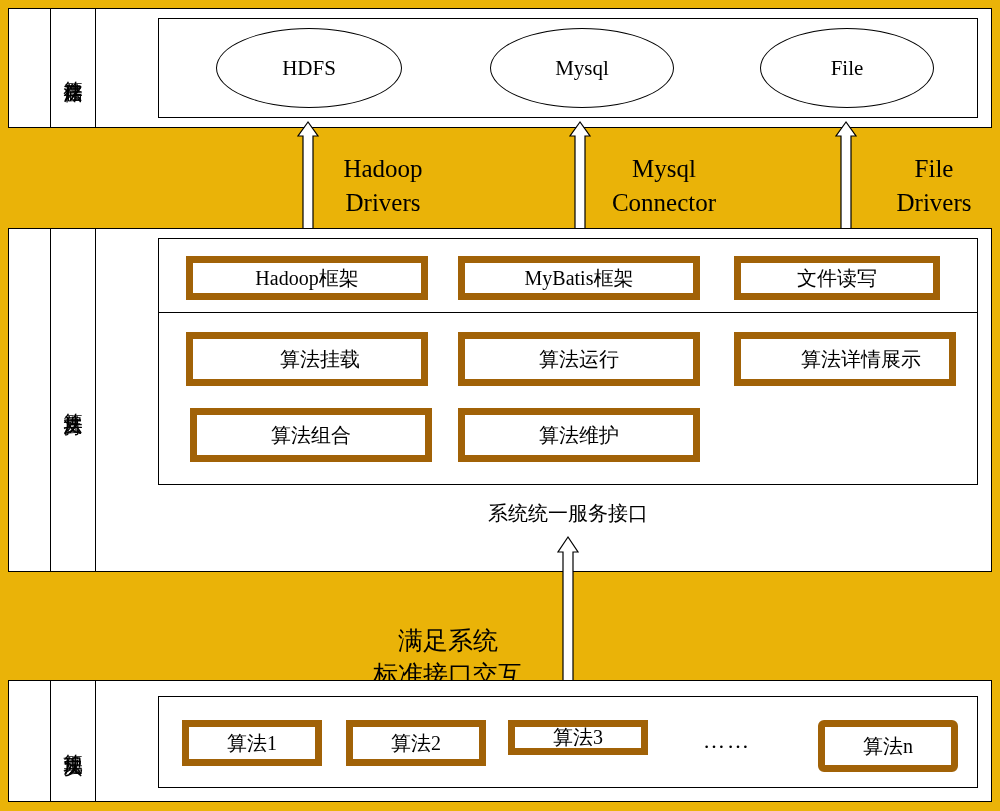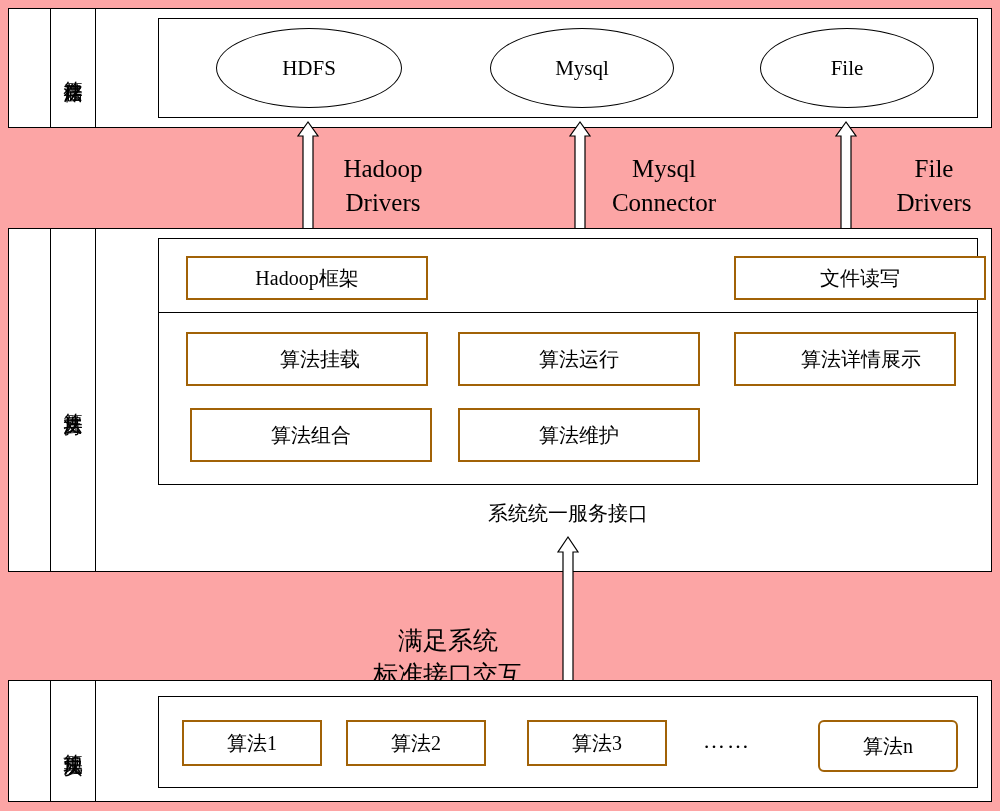--- a/index.html
+++ b/index.html
@@ -9,21 +9,21 @@
   }
   body {
     font-family: "Liberation Serif", "DejaVu Serif", serif;
     color: #000000;
   }
   #canvas {
     position: relative;
     width: 1000px;
     height: 811px;
     overflow: hidden;
-    background: #fca5a5;
+    background: #eab308;
   }
   .box {
     position: absolute;
     box-sizing: border-box;
     border: 1px solid #000000;
     background: #ffffff;
   }
   .layer-label {
     position: absolute;
     box-sizing: border-box;
@@ -45,21 +45,21 @@
     border-radius: 50%;
     background: #ffffff;
     display: flex;
     align-items: center;
     justify-content: center;
     font-size: 21px;
   }
   .inner-box {
     position: absolute;
     box-sizing: border-box;
-    border: 2px solid #a16207;
+    border: 7px solid #a16207;
     background: #ffffff;
     display: flex;
     align-items: center;
     justify-content: center;
     font-size: 20px;
   }
   .plain-text {
     position: absolute;
     text-align: center;
     font-size: 25px;
@@ -115,22 +115,23 @@
 Drivers</div>
 
   <div class="box" style="left:8px; top:228px; width:984px; height:344px;"></div>
 
   <div class="layer-label" style="left:50px; top:228px; width:46px; height:344px;">算法支持层</div>
 
   <div class="box" style="left:158px; top:238px; width:820px; height:304px;"></div>
 
   <div class="inner-box" style="left:186px; top:256px; width:242px; height:44px;">Hadoop框架</div>
 
+  <div class="inner-box" style="left:458px; top:256px; width:242px; height:44px;">MyBatis框架</div>
 
-  <div class="inner-box" style="left:734px; top:256px; width:252px; height:44px;">文件读写</div>
+  <div class="inner-box" style="left:734px; top:256px; width:206px; height:44px;">文件读写</div>
 
   <div style="position:absolute; left:158px; top:312px; width:820px; height:1px; background:#000000;"></div>
 
   <div class="inner-box" style="left:186px; top:332px; width:242px; height:54px;padding-left:26px;">算法挂载</div>
 
   <div class="inner-box" style="left:458px; top:332px; width:242px; height:54px;">算法运行</div>
 
   <div class="inner-box" style="left:734px; top:332px; width:222px; height:54px;padding-left:32px;">算法详情展示</div>
 
   <div class="inner-box" style="left:190px; top:408px; width:242px; height:54px;">算法组合</div>
@@ -152,19 +153,19 @@
   <div class="box" style="left:8px; top:680px; width:984px; height:122px;"></div>
 
   <div class="layer-label" style="left:50px; top:680px; width:46px; height:122px;">算法实现层</div>
 
   <div class="box" style="left:158px; top:696px; width:820px; height:92px;"></div>
 
   <div class="inner-box" style="left:182px; top:720px; width:140px; height:46px;">算法1</div>
 
   <div class="inner-box" style="left:346px; top:720px; width:140px; height:46px;">算法2</div>
 
-  <div class="inner-box" style="left:527px; top:720px; width:140px; height:46px;">算法3</div>
+  <div class="inner-box" style="left:508px; top:720px; width:140px; height:35px;">算法3</div>
 
   <div class="dots" style="left:672px; top:728px; width:110px; text-align:center;">……</div>
 
   <div class="inner-box" style="left:818px; top:720px; width:140px; height:52px;border-radius:6px;">算法n</div>
 
 </div>
 
 </body></html>

